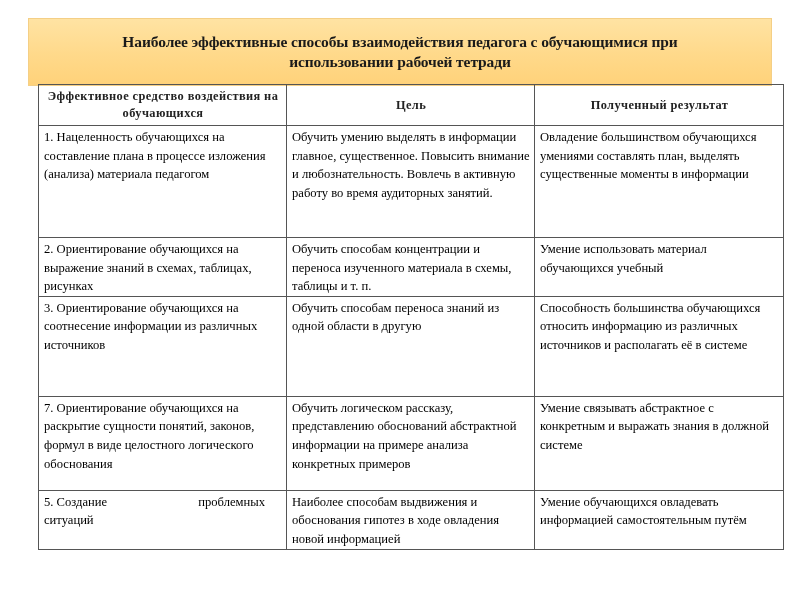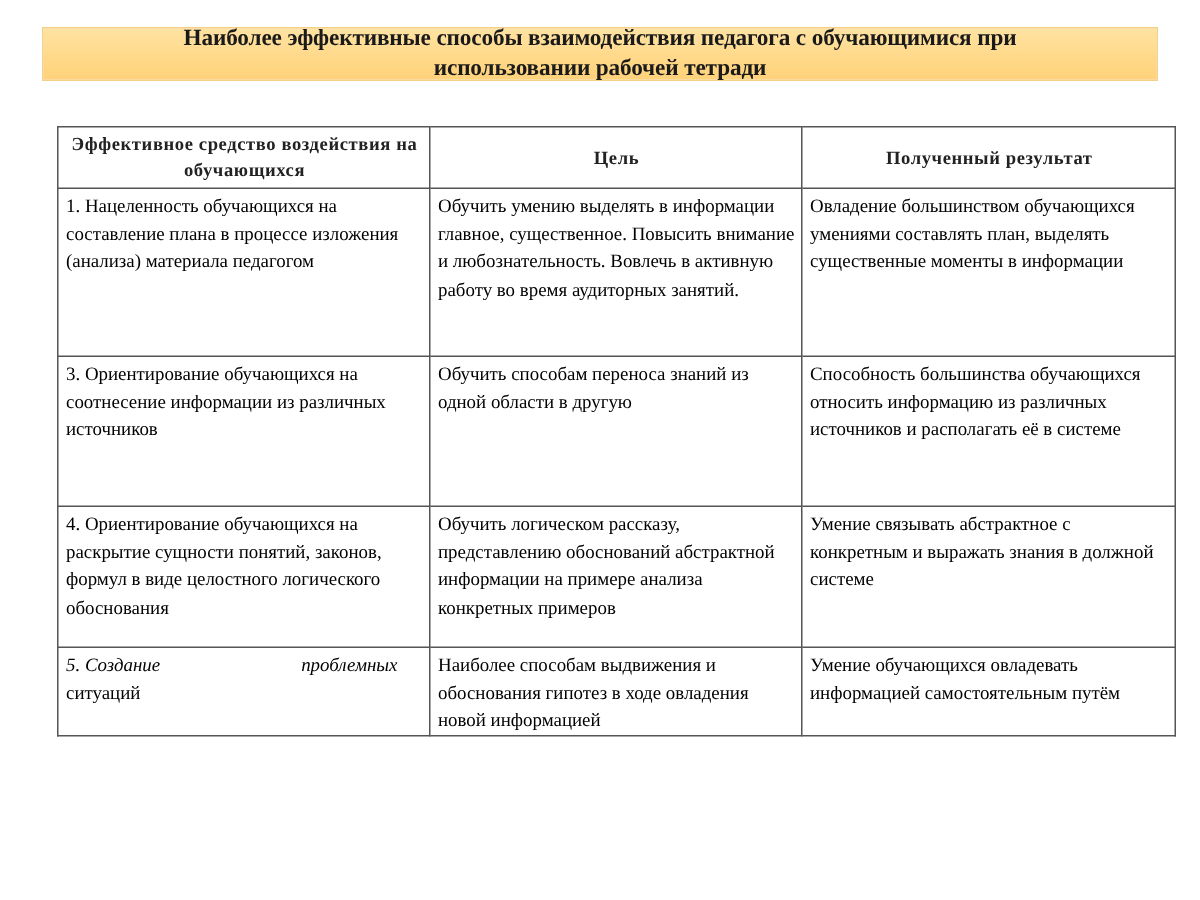--- a/index.html
+++ b/index.html
@@ -13,21 +13,21 @@
       position: relative;
       overflow: hidden;
       font-family: "Liberation Serif", "DejaVu Serif", serif;
       color: #333333;
     }
     .title-box {
       position: absolute;
       left: 28px;
       top: 18px;
       width: 744px;
-      height: 36px;
+      height: 68px;
       box-sizing: border-box;
       background: linear-gradient(to bottom, #ffe3a3 0%, #ffd98a 55%, #ffd27a 100%);
       border: 1px solid #f4cf86;
       display: flex;
       align-items: center;
       justify-content: center;
       text-align: center;
     }
     .title-text {
       font-family: "Liberation Serif", "DejaVu Serif", serif;
@@ -72,21 +72,20 @@
       padding-top: 0;
     }
     tr.r1 td { height: 109px; }
     tr.r2 td { height: 45px; }
     tr.r3 td { height: 97px; margin-left: 28px; }
     tr.r4 td { height: 91px; }
     tr.r5 td { height: 55px; }
     .split-line {
       display: flex;
       justify-content: space-between;
-      font-style: italic;
     }
   </style>
 </head>
 <body>
 
 <div class="title-box">
   <div class="title-text">Наиболее эффективные способы взаимодействия педагога с обучающимися при использовании рабочей тетради</div>
 </div>
 
 <table class="main">
@@ -101,27 +100,32 @@
       <th>Цель</th>
       <th>Полученный результат</th>
     </tr>
   </thead>
   <tbody>
     <tr class="r1">
       <td>1. Нацеленность обучающихся на составление  плана в процессе изложения (анализа) материала педагогом</td>
       <td>Обучить умению выделять в информации главное, существенное. Повысить внимание и любознательность. Вовлечь в активную работу во время аудиторных занятий.</td>
       <td>Овладение большинством обучающихся умениями составлять план, выделять существенные моменты в информации</td>
     </tr>
+    <tr class="r2">
+      <td>2. Ориентирование обучающихся на выражение знаний в схемах, таблицах, рисунках</td>
+      <td>Обучить способам концентрации и переноса изученного материала в схемы, таблицы и т. п.</td>
+      <td>Умение использовать материал обучающихся учебный</td>
+    </tr>
     <tr class="r3">
       <td>3. Ориентирование обучающихся на соотнесение информации из различных источников</td>
       <td>Обучить способам переноса знаний из одной области в другую</td>
       <td>Способность большинства обучающихся относить информацию из различных источников и располагать её в системе</td>
     </tr>
     <tr class="r4">
-      <td>4. Ориентирование обучающихся на раскрытие сущности понятий, законов, формул в виде целостного логического обоснования</td>
+      <td>7. Ориентирование обучающихся на раскрытие сущности понятий, законов, формул в виде целостного логического обоснования</td>
       <td>Обучить логическом рассказу, представлению обоснований абстрактной информации на примере анализа конкретных примеров</td>
       <td>Умение связывать абстрактное с конкретным и выражать знания в должной системе</td>
     </tr>
     <tr class="r5">
       <td>
         <div class="split-line">
           <span>5. Создание</span>
           <span style="margin-right:17px;">проблемных</span>
         </div>
         <div>ситуаций</div>

